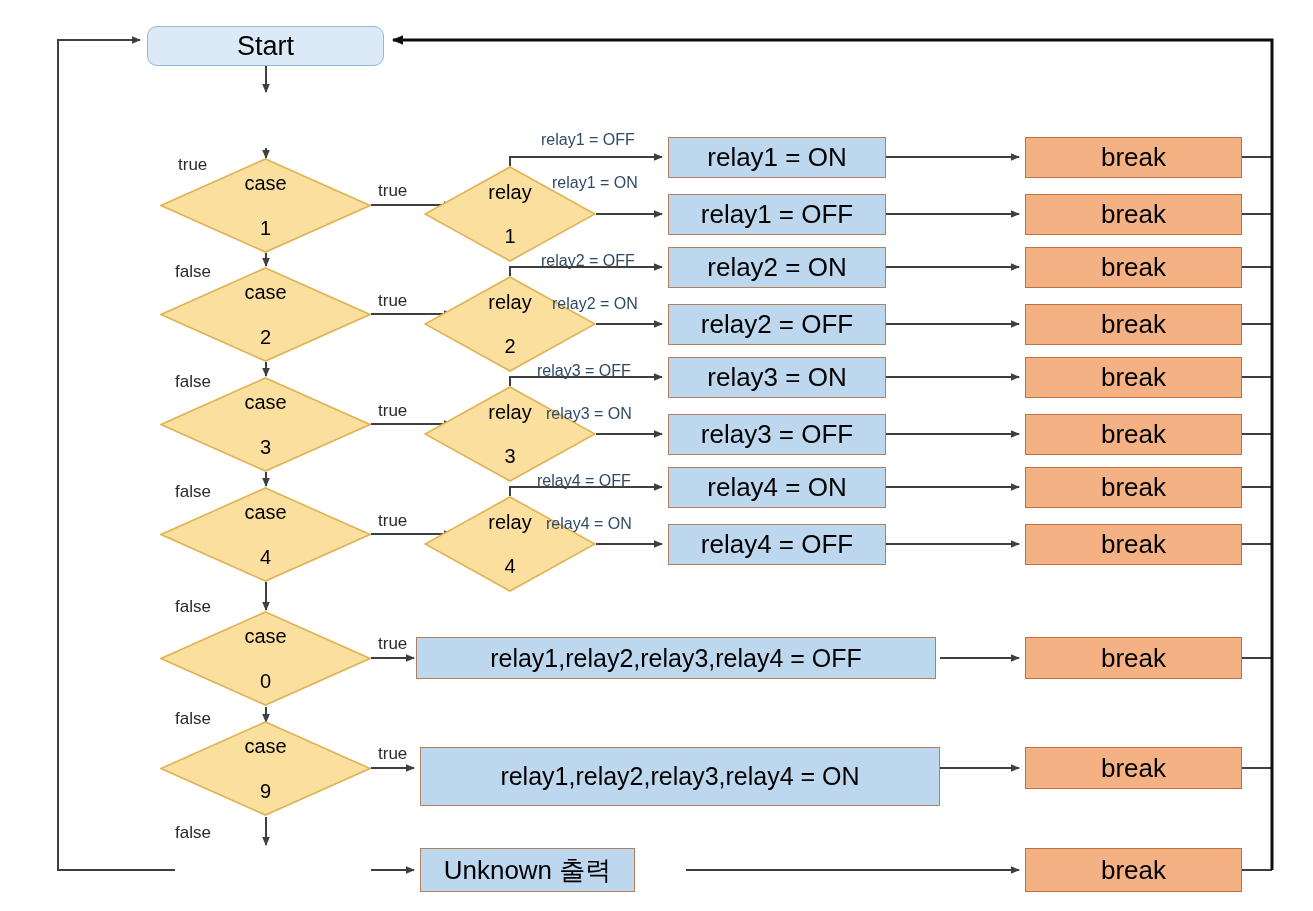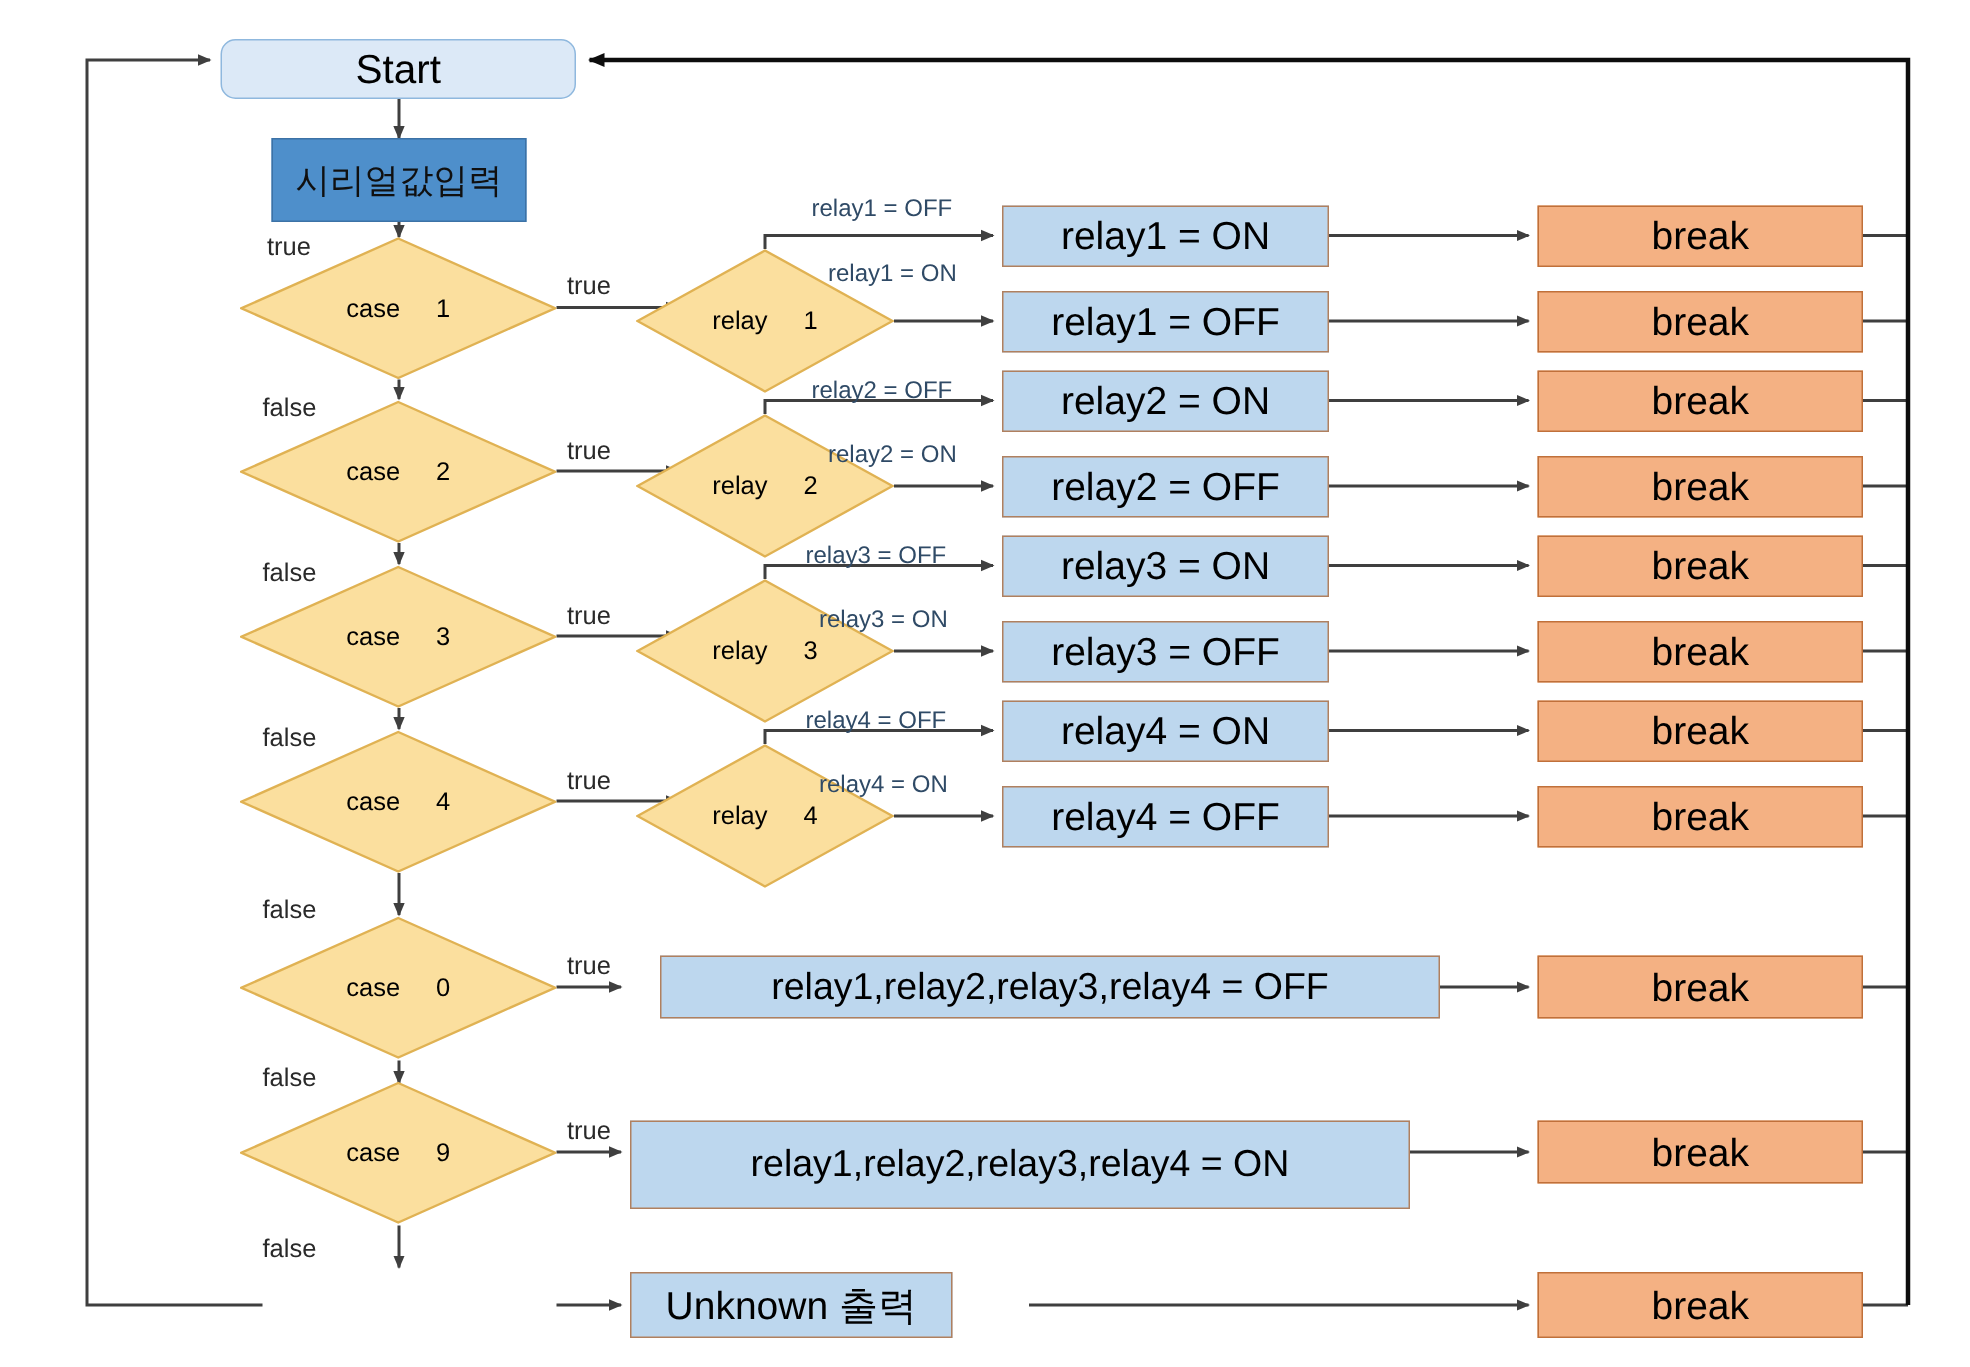--- a/index.html
+++ b/index.html
@@ -10,22 +10,22 @@
         justify-content:center;text-align:center;color:#000;}
   .terminal{background:#DCE9F7;border:1.5px solid #8FB8DE;border-radius:10px;font-size:27px;}
   .input-proc{background:#4E8FCB;border:1.5px solid #3C72A6;font-size:23px;color:#101010;}
   .action{background:#BDD7EE;border:1.5px solid #B0805F;font-size:26px;}
   .action.small{font-size:25px;}
   .brk{background:#F4B183;border:1.5px solid #C0703A;font-size:26px;}
   .default-box{background:#F8CBAD;border:1.5px solid #C0703A;font-size:27px;}
   .diamond-wrap{position:absolute;}
   .diamond-wrap svg{position:absolute;left:0;top:0;}
   .diamond-label{position:absolute;left:0;top:0;width:100%;height:100%;
-        display:flex;align-items:center;justify-content:center;
-        font-size:17px;line-height:1.02;color:#000;pointer-events:none;gap:24px;}
+        display:flex;flex-direction:column;align-items:center;justify-content:center;
+        font-size:20px;line-height:1.02;color:#000;pointer-events:none;gap:24px;}
   .edge-label{position:absolute;font-size:16px;color:#24405E;white-space:nowrap;}
   .edge-label.tf{font-size:17px;color:#2A2A2A;}
   .edge-label.cond{font-size:16px;color:#2F4A66;}
 </style>
 </head>
 <body>
 
 <div id="stage">
 
   <svg id="wires" viewBox="0 0 1313 911" xmlns="http://www.w3.org/2000/svg">
@@ -103,21 +103,20 @@
       <path d="M1272,870 L1272,40 L393,40" marker-end="url(#ahb)"></path>
     </g>
 
     <g stroke="#3F3F3F" stroke-width="2" fill="none">
       <path d="M175,870 L58,870 L58,40 L140,40" marker-end="url(#ah)"></path>
     </g>
   </svg>
 
   <div class="node terminal" style="left:147px;top:26px;width:237px;height:40px;">Start</div>
 
-  <div class="node input-proc" style="left:181px;top:92px;width:170px;height:56px;">시리얼값입력</div>
 
   <div class="diamond-wrap" style="left:160px;top:158px;width:211px;height:95px;">
     <svg width="211" height="95" viewBox="0 0 211 95">
         <polygon points="105.5,1 210,47.5 105.5,94 1,47.5" fill="#FBDF9E" stroke="#E0B253" stroke-width="1.6"></polygon>
       </svg>
     <div class="diamond-label">
       <span>case</span>
       <span>1</span>
     </div>
   </div>
@@ -206,21 +205,21 @@
 
   <div class="node action" style="left:668px;top:137px;width:218px;height:41px;">relay1  =  ON</div>
   <div class="node action" style="left:668px;top:194px;width:218px;height:41px;">relay1  =  OFF</div>
   <div class="node action" style="left:668px;top:247px;width:218px;height:41px;">relay2  =  ON</div>
   <div class="node action" style="left:668px;top:304px;width:218px;height:41px;">relay2  =  OFF</div>
   <div class="node action" style="left:668px;top:357px;width:218px;height:41px;">relay3  =  ON</div>
   <div class="node action" style="left:668px;top:414px;width:218px;height:41px;">relay3  =  OFF</div>
   <div class="node action" style="left:668px;top:467px;width:218px;height:41px;">relay4  =  ON</div>
   <div class="node action" style="left:668px;top:524px;width:218px;height:41px;">relay4  =  OFF</div>
 
-  <div class="node action small" style="left:440px;top:637px;width:520px;height:42px;">relay1,relay2,relay3,relay4  =  OFF</div>
+  <div class="node action small" style="left:416px;top:637px;width:520px;height:42px;">relay1,relay2,relay3,relay4  =  OFF</div>
   <div class="node action small" style="left:420px;top:747px;width:520px;height:59px;">relay1,relay2,relay3,relay4  =  ON</div>
 
   <div class="node action" style="left:420px;top:848px;width:215px;height:44px;">Unknown 출력</div>
 
   <div class="node brk" style="left:1025px;top:137px;width:217px;height:41px;">break</div>
   <div class="node brk" style="left:1025px;top:194px;width:217px;height:41px;">break</div>
   <div class="node brk" style="left:1025px;top:247px;width:217px;height:41px;">break</div>
   <div class="node brk" style="left:1025px;top:304px;width:217px;height:41px;">break</div>
   <div class="node brk" style="left:1025px;top:357px;width:217px;height:41px;">break</div>
   <div class="node brk" style="left:1025px;top:414px;width:217px;height:41px;">break</div>

